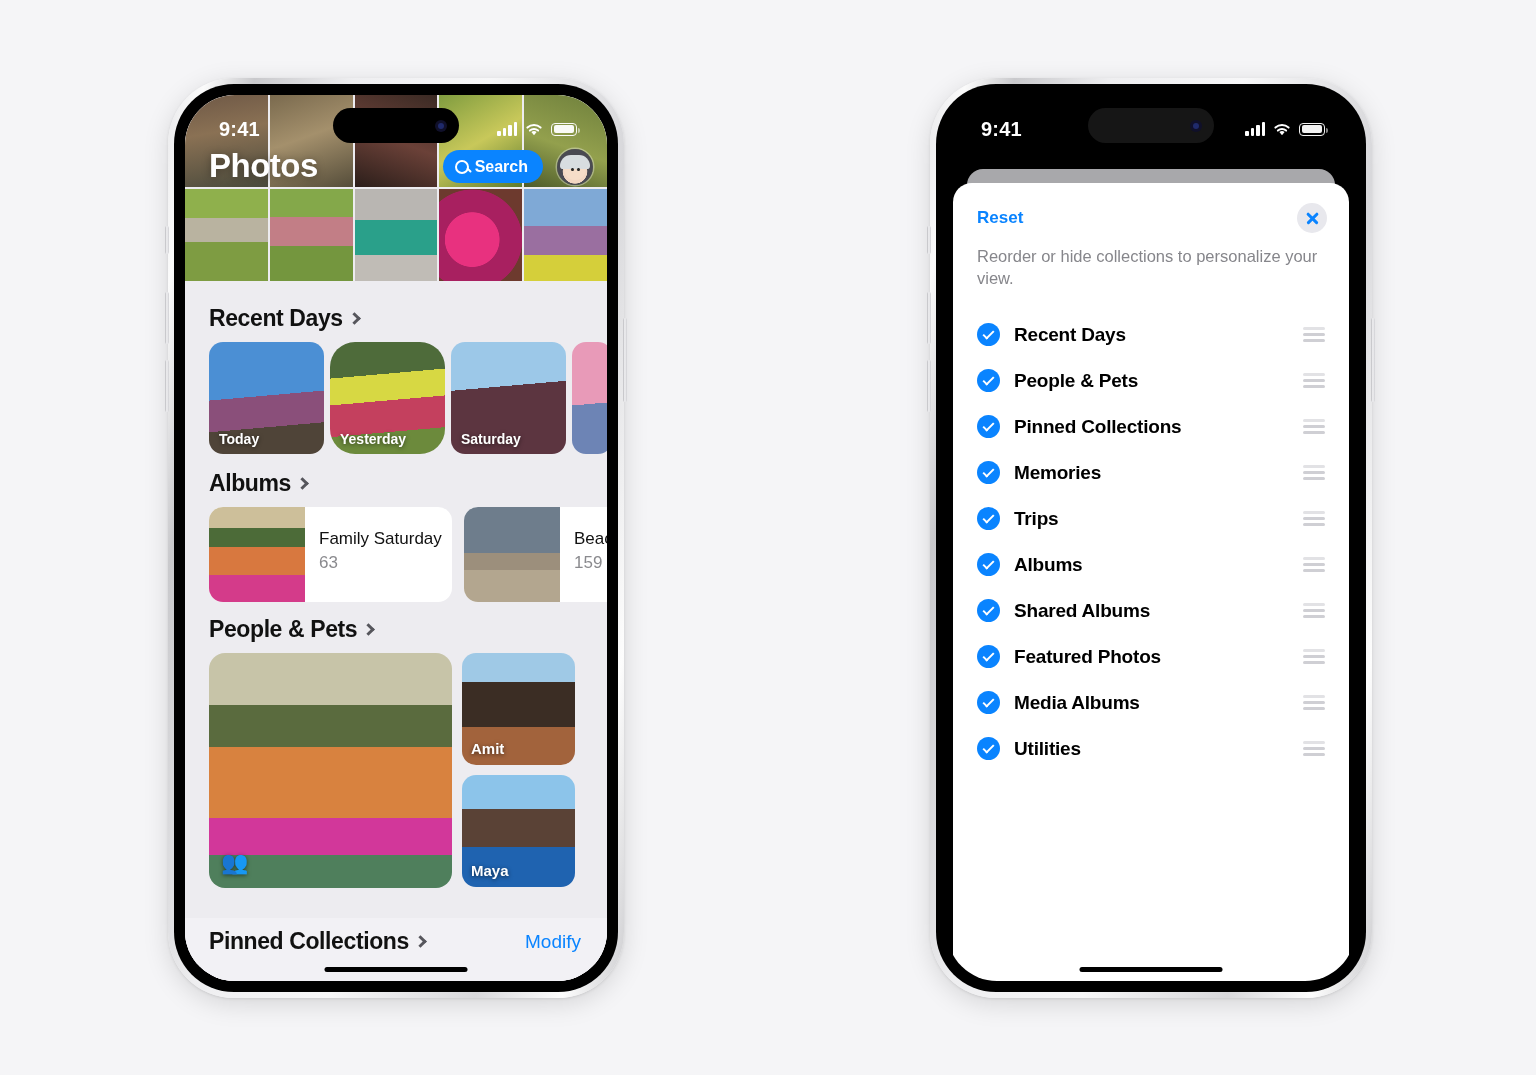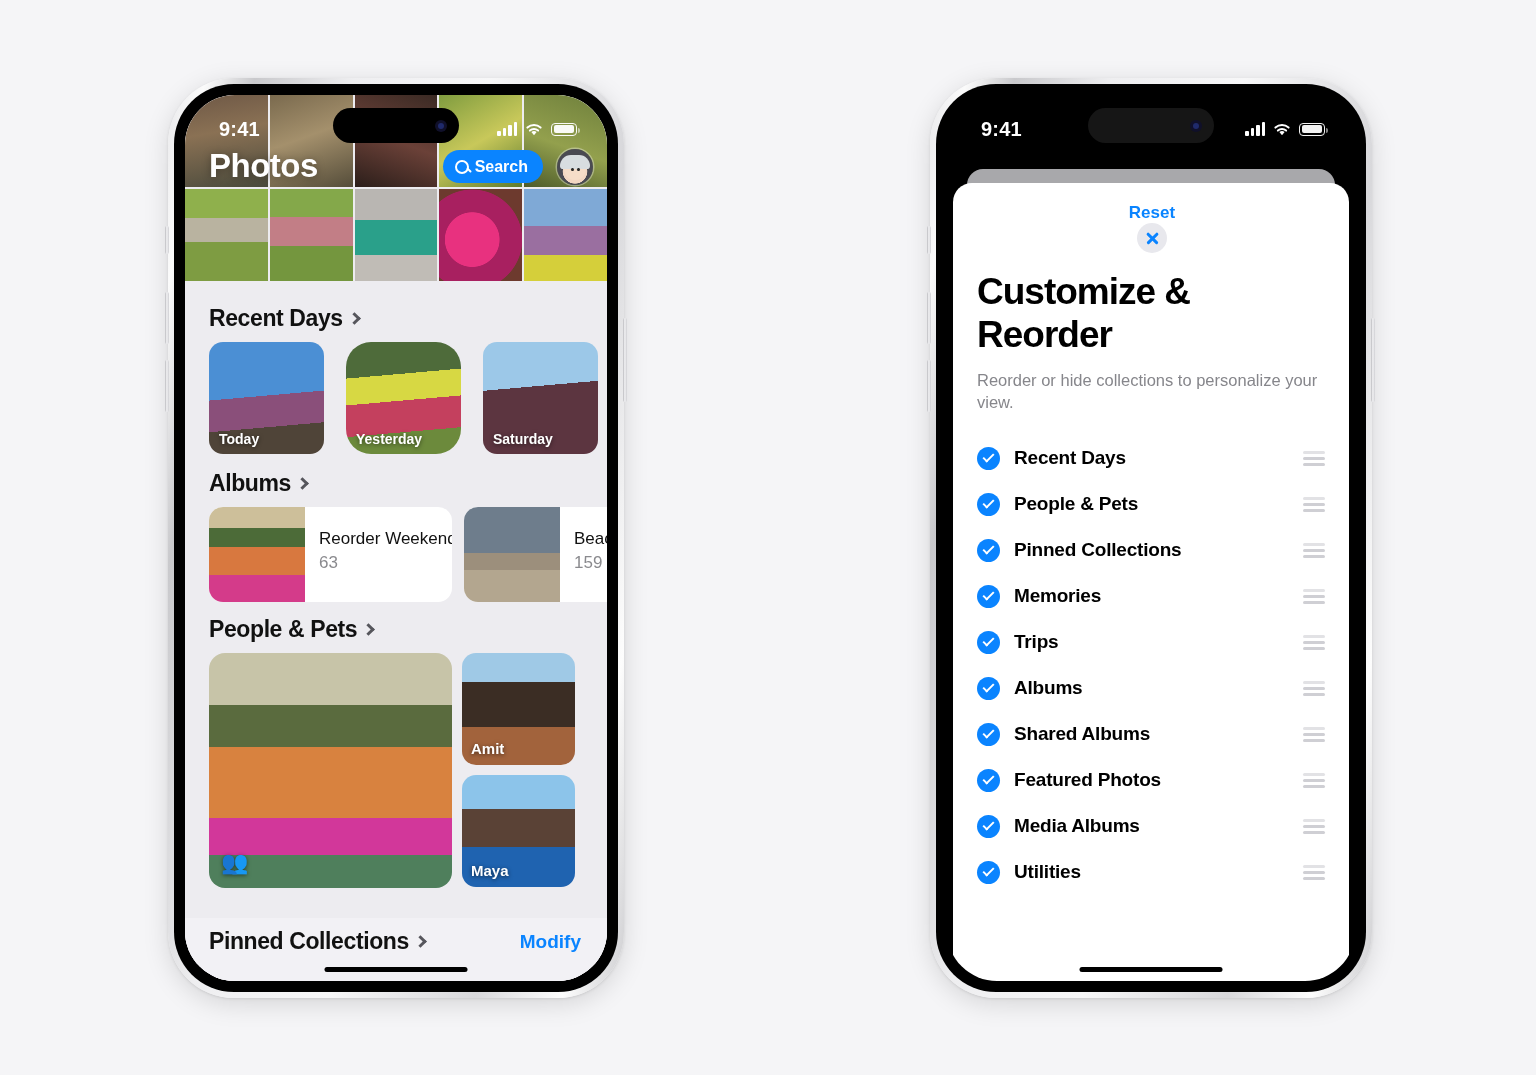--- a/index.html
+++ b/index.html
@@ -92,23 +92,23 @@
   }
   .avatar .memoji-face { position:absolute; left:50%; top:54%; transform:translate(-50%,-50%); width:22px;height:24px;border-radius:50% 50% 46% 46%; background:#f6ddc8;}
   .avatar .memoji-hair { position:absolute; left:50%; top:18%; transform:translateX(-50%); width:30px;height:14px;border-radius:14px 14px 4px 4px; background:#d8dde0;}
   .avatar .eye { position:absolute; width:2.6px;height:3.2px;border-radius:50%;background:#2b2b2b; top:52%;}
   .avatar .eye.l{left:39%;} .avatar .eye.r{left:56%;}
 
   .scroll-area { flex:1; background:#edecf0; overflow:hidden; position:relative; padding-top: 12px;}
   .sec-head { display:flex; align-items:center; gap:7px; padding: 12px 22px 10px 24px; }
   .sec-head h2 { font-size: 23px; font-weight: 800; letter-spacing:-.4px; color:#111; }
   .chev { width: 9px; height: 9px; border-right: 3px solid #3c3c43; border-top: 3px solid #3c3c43; transform: rotate(45deg); opacity:.85; }
-  .modify-link { margin-left:auto; color:#0a84ff; font-size: 19px; font-weight:700; padding-right: 4px;}
-
-  .row-scroll { display:flex; gap: 22px; padding: 0 24px 4px 24px; }
+  .modify-link { margin-left:auto; color:#0a84ff; font-size: 19px; font-weight:400; padding-right: 4px;}
+
+  .row-scroll { display:flex; gap: 6px; padding: 0 24px 4px 24px; }
   .day-card { width: 115px; height: 112px; border-radius: 14px; position:relative; overflow:hidden; flex:0 0 auto;}
   .day-card .lbl { position:absolute; left:10px; bottom:7px; color:#fff; font-size:14px; font-weight:700; text-shadow: 0 1px 4px rgba(0,0,0,.55); }
 
   .album-row { display:flex; gap: 12px; padding: 0 24px 2px 24px;}
   .album-card { flex:0 0 auto; width: 243px; height: 95px; background:#fff; border-radius: 14px; overflow:hidden; display:flex;}
   .album-thumb { width: 96px; height: 100%; flex:0 0 96px; position:relative; overflow:hidden;}
   .album-meta { padding: 22px 0 0 14px; }
   .album-meta .t { font-size: 17px; color:#111; font-weight:400; white-space:nowrap;}
   .album-meta .c { font-size: 17px; color:#8a8a8e; margin-top: 4px;}
 
@@ -123,21 +123,21 @@
   .bottom-bar h2 { font-size: 23px; font-weight: 800; letter-spacing:-.4px; color:#111;}
   .home-ind { position:absolute; bottom: 9px; left:50%; transform:translateX(-50%); width: 143px; height:5px; border-radius:3px; background:#000; }
 
   
   .sheet-app { position:absolute; inset:0; background:#000; }
   .behind-card { position:absolute; left: 20px; right: 20px; top: 74px; height: 90px; background:#a8a8ab; border-radius: 16px 16px 0 0;}
   .sheet {
     position:absolute; left: 6px; right: 6px; top: 88px; bottom: 0;
     background:#fff; border-radius: 19px 19px 0 0; padding: 0 0 0 0; overflow:hidden;
   }
-  .sheet-top { display:flex; align-items:center; justify-content:flex-end; padding: 20px 22px 0 24px; flex-direction: column;}
+  .sheet-top { display:flex; align-items:center; justify-content:space-between; padding: 20px 22px 0 24px;}
   .reset-btn { color:#0a84ff; font-size: 17px; font-weight: 700;}
   .close-btn {
     width: 30px; height: 30px; border-radius: 50%; background:#e8e8ed;
     display:flex; align-items:center; justify-content:center; position:relative;
   }
   .close-btn::before, .close-btn::after {
     content:""; position:absolute; width: 15px; height: 2.6px; background:#0a84ff; border-radius: 2px;
   }
   .close-btn::before { transform: rotate(45deg);} .close-btn::after{ transform: rotate(-45deg);}
   .sheet-title { padding: 18px 24px 0 24px; font-size: 37px; line-height: 1.16; font-weight: 800; letter-spacing:-1px; color:#000;}
@@ -221,21 +221,21 @@
             </div>
 
             <div class="sec-head">
               <h2>Albums</h2>
               <span class="chev"></span>
             </div>
             <div class="album-row">
               <div class="album-card">
                 <div class="album-thumb" style="background:linear-gradient(180deg,#cdbf9a 0 22%,#4c6b38 22% 42%,#d8783f 42% 72%,#d43b8a 72% 100%);"></div>
                 <div class="album-meta">
-                  <div class="t">Reorder Weekend</div>
+                  <div class="t">Family Saturday</div>
                   <div class="c">63</div>
                 </div>
               </div>
               <div class="album-card">
                 <div class="album-thumb" style="background:linear-gradient(180deg,#6e7d8c 0 48%,#9c8f7c 48% 66%,#b3a68f 66% 100%);"></div>
                 <div class="album-meta">
                   <div class="t">Beac</div>
                   <div class="c">159</div>
                 </div>
               </div>
@@ -304,21 +304,20 @@
 
         <div class="sheet-app">
           <div class="behind-card"></div>
 
           <div class="sheet">
             <div class="sheet-top">
               <span class="reset-btn">Reset</span>
               <span class="close-btn"></span>
             </div>
 
-            <div class="sheet-title">Customize &amp; Reorder</div>
             <div class="sheet-sub">Reorder or hide collections to personalize your view.</div>
 
             <div class="coll-list">
               <div class="coll-row">
                 <span class="check">
                     <span></span>
                   </span>
                 <span class="coll-label">Recent Days</span>
                 <span class="handle">
                     <i></i>

